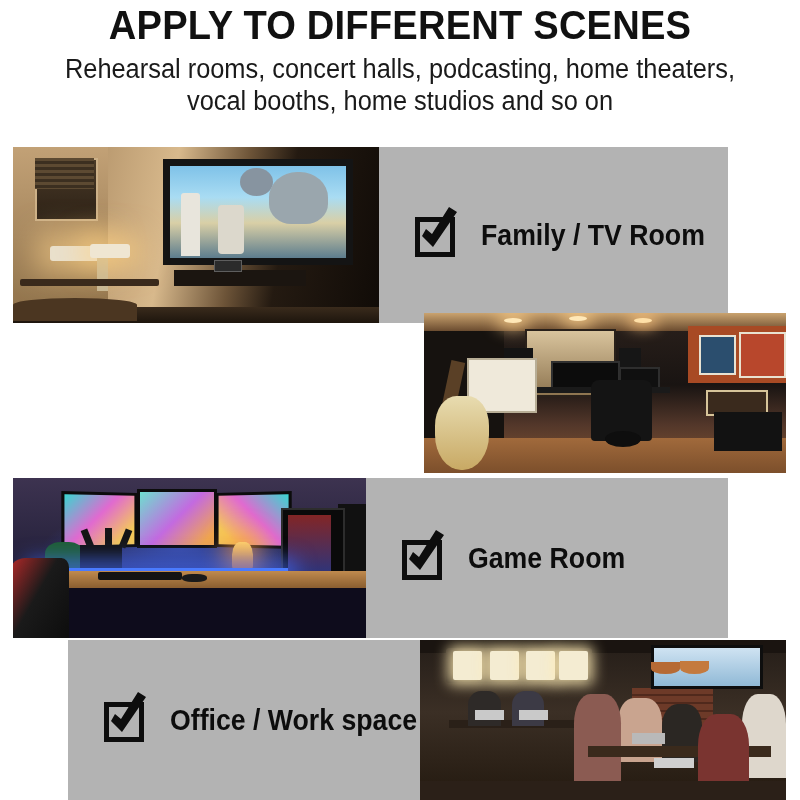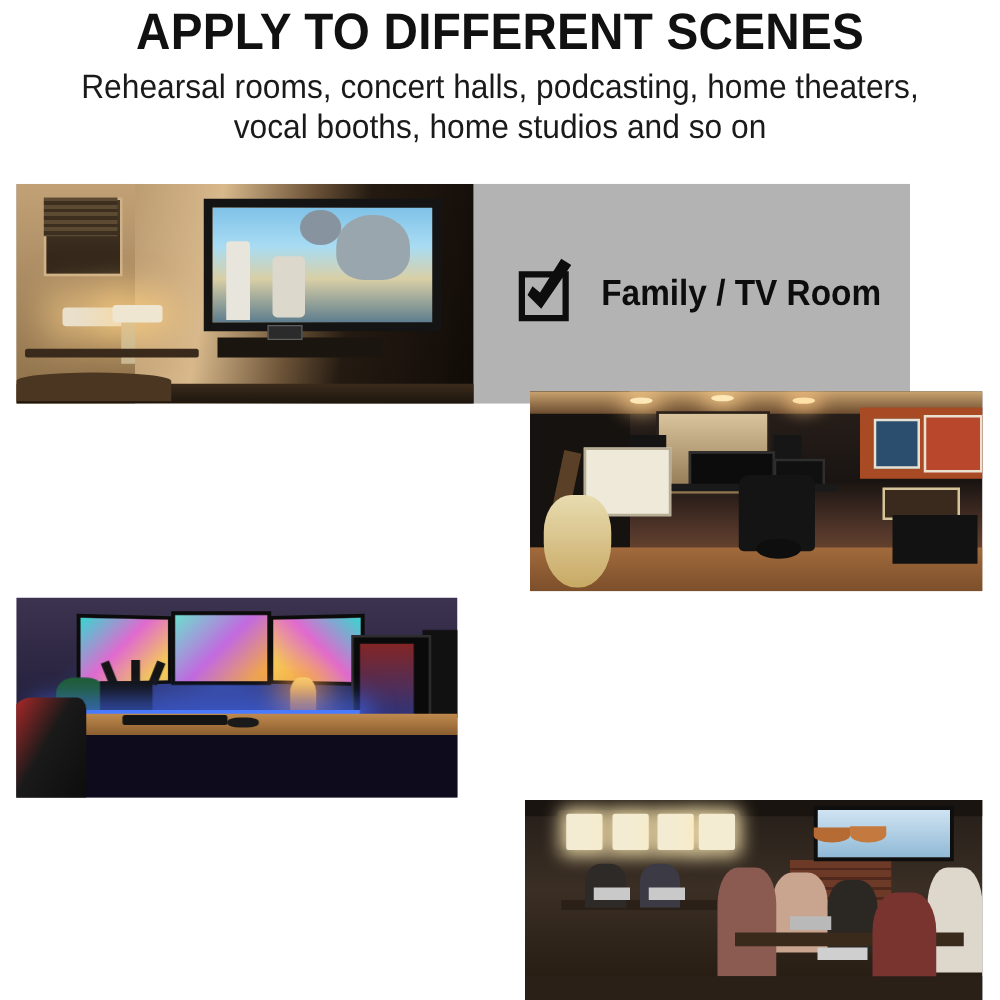--- a/index.html
+++ b/index.html
@@ -284,20 +284,29 @@
       <div class="el s3-router"></div>
       <div class="el s3-lamp"></div>
       <div class="el s3-led"></div>
       <div class="el s3-desk"></div>
       <div class="el s3-under"></div>
       <div class="el s3-kb"></div>
       <div class="el s3-mouse"></div>
       <div class="el s3-chair"></div>
     </div>
   </div>
+  <div class="panel-label align-left">
+    <div class="checkbox-icon">
+      <svg width="44" height="44" viewBox="0 0 44 44">
+        <rect x="2.5" y="6.5" width="35" height="35" fill="none" stroke="#0d0d0d" stroke-width="5"></rect>
+        <path d="M7 23 L18 34 L42 -1 L34 -6 L17 21 L11 16 Z" fill="#0d0d0d"></path>
+      </svg>
+    </div>
+    <div class="label-text">Game Room</div>
+  </div>
 </div>
 
 <div class="panel img-right" style="left:68px; top:640px; width:718px; height:160px;">
   <div class="panel-photo" style="width:366px;">
     <div class="scene" aria-hidden="true">
       <div class="el s4-bg"></div>
       <div class="el s4-ceil"></div>
       <div class="el s4-brick"></div>
       <div class="el s4-marq"></div>
       <div class="el s4-l1"></div>
@@ -316,13 +325,22 @@
       <div class="el s4-p5"></div>
       <div class="el s4-p4"></div>
       <div class="el s4-p3"></div>
       <div class="el s4-table2"></div>
       <div class="el s4-lap3"></div>
       <div class="el s4-p6"></div>
       <div class="el s4-lap4"></div>
       <div class="el s4-floor"></div>
     </div>
   </div>
+  <div class="panel-label align-right">
+    <div class="checkbox-icon">
+      <svg width="44" height="44" viewBox="0 0 44 44">
+        <rect x="2.5" y="6.5" width="35" height="35" fill="none" stroke="#0d0d0d" stroke-width="5"></rect>
+        <path d="M7 23 L18 34 L42 -1 L34 -6 L17 21 L11 16 Z" fill="#0d0d0d"></path>
+      </svg>
+    </div>
+    <div class="label-text">Office / Work space</div>
+  </div>
 </div>
 
 </body></html>

